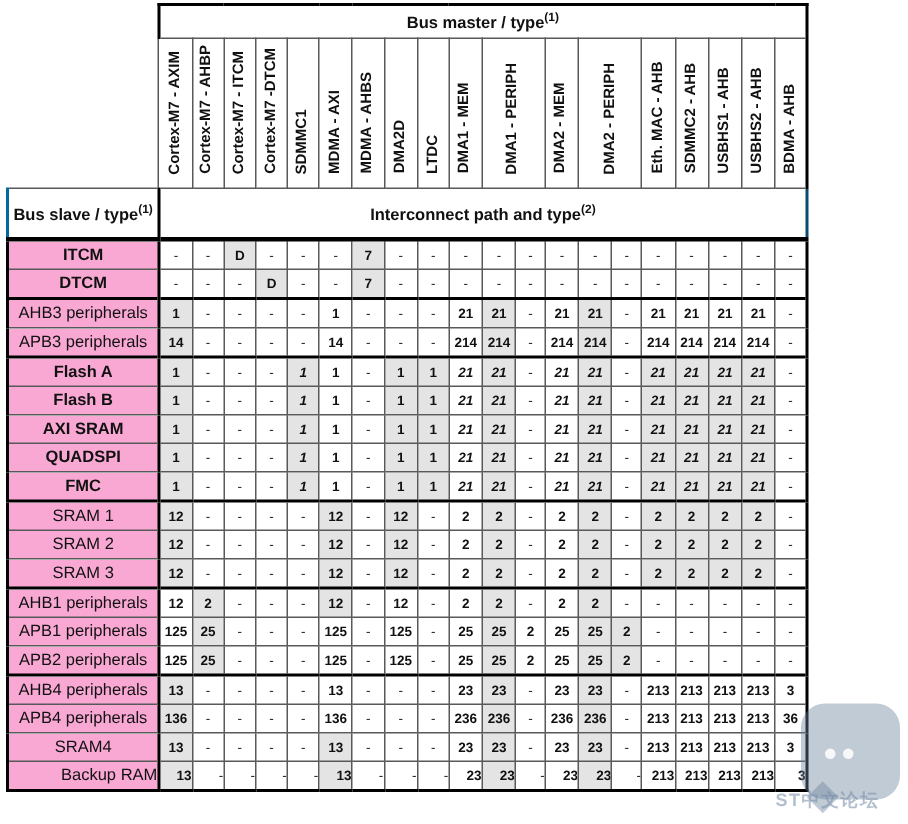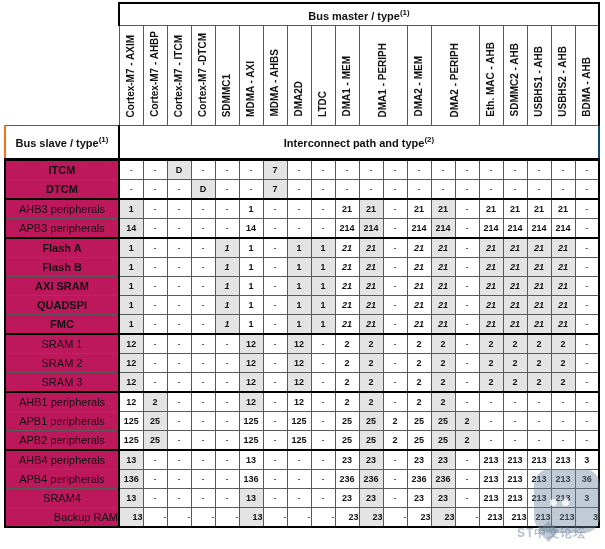--- a/index.html
+++ b/index.html
@@ -1,30 +1,30 @@
 <!DOCTYPE html>
 <html><head>
 <meta charset="utf-8">
 <style>
   html,body{margin:0;padding:0;background:#ffffff;}
   body{width:605px;height:549px;overflow:hidden;font-family:"Liberation Sans","DejaVu Sans",sans-serif;}
-  .page{position:relative;width:605px;height:549px;background:#ffffff;}
+  .page{position:relative;width:539px;height:549px;background:#ffffff;}
   table.matrix{position:absolute;left:4px;top:2px;border-collapse:collapse;table-layout:fixed;}
   col.cl{width:114px;} col.cd{width:24px;}
   th,td{border:1px solid #595959;padding:0;margin:0;text-align:center;vertical-align:middle;color:#111;overflow:hidden;}
   .blank{border:none;background:#ffffff;}
   .banner{height:21px;font-size:11px;font-weight:bold;border-top:2px solid #000;border-right:2px solid #000;border-left:2px solid #000;}
   .banner sup,.slavehead sup,.ichead sup{font-size:8px;}
   .vhead{height:95px;vertical-align:bottom;padding-bottom:4px;background:#fff;}
   .vhead.b{font-weight:bold;}
   .vhead.rr{border-right:2px solid #000;}
   .vtext{writing-mode:vertical-rl;transform:rotate(180deg);display:inline-block;font-size:10px;line-height:1.05;white-space:nowrap;}
-  .slavehead{height:32px;font-size:11px;font-weight:bold;border-left:2px solid #f97316;border-right:2.5px solid #000;border-bottom:3px solid #000;}
+  .slavehead{height:32px;font-size:11px;font-weight:bold;border-left:2px solid #0369a1;border-right:2.5px solid #000;border-bottom:3px solid #000;}
   .ichead{font-size:11px;font-weight:bold;border-right:2px solid #0c4a6e;border-bottom:3px solid #000;}
-  td.rowlab{height:18px;font-size:11px;border-left:2px solid #000;border-right:2.5px solid #000;background:#be185d;}
+  td.rowlab{height:18px;font-size:11px;border-left:2px solid #000;border-right:2.5px solid #000;background:#f9a8d4;}
   td.rowlab.b{font-weight:bold;}
   td.v{height:18px;font-size:9px;font-weight:bold;line-height:18px;background:#fff;}
   td.v.dash{font-weight:normal;color:#222;}
   td.v.g{background:#e4e4e4;}
   td.v.i{font-style:italic;}
   td.v.rr{border-right:2px solid #000;}
   tr.grp td{border-top:2px solid #000;}
   tr.lastrow td{border-bottom:2px solid #000;text-align:right;}
   .wm-bubble{position:absolute;left:534px;top:469px;width:66px;height:64px;border-radius:16px;background:rgba(108,130,158,0.42);z-index:5;}
   .wm-tail{position:absolute;left:541px;top:524px;width:15px;height:15px;background:rgba(108,130,158,0.42);transform:rotate(45deg);z-index:5;}

